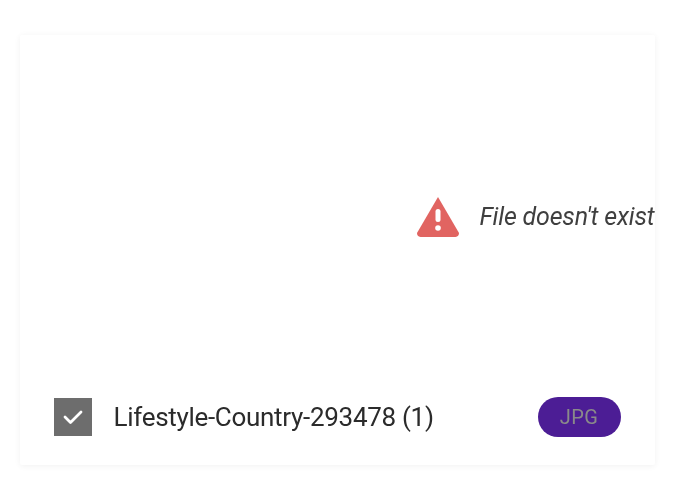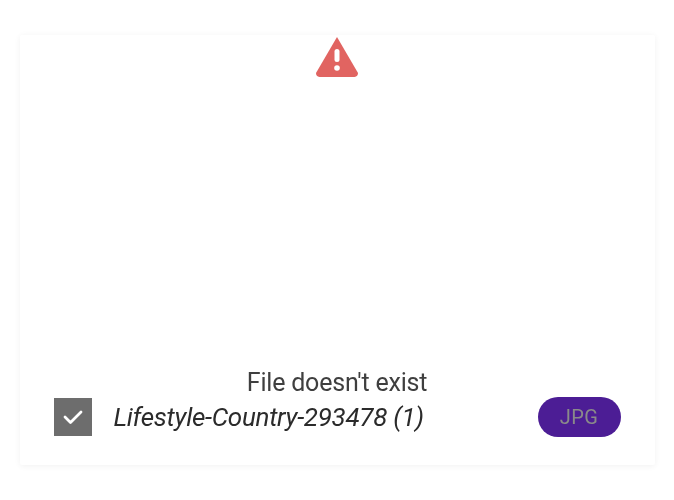--- a/index.html
+++ b/index.html
@@ -22,24 +22,25 @@
       background: #ffffff;
       box-shadow: 0 1px 6px rgba(0,0,0,0.06);
       border-radius: 2px;
       position: relative;
       display: flex;
       flex-direction: column;
     }
     .preview-area {
       flex: 1;
       display: flex;
-      flex-direction: column;
+      flex-direction: row;
       align-items: center;
-      justify-content: space-between;
+      justify-content: flex-end;
       gap: 18px;
+      font-style: italic;
     }
     .warning-icon {
       width: 46px;
       height: 42px;
     }
     .error-text {
       font-size: 25px;
       color: #3f3f3f;
       font-weight: 400;
       letter-spacing: -0.2px;
@@ -63,21 +64,20 @@
     .checkbox svg {
       width: 24px;
       height: 24px;
     }
     .filename {
       font-size: 26px;
       color: #2b2b2b;
       font-weight: 400;
       flex: 1;
       letter-spacing: -0.3px;
-      font-style: italic;
     }
     .badge {
       background: #4c1d95;
       color: #8a8a8a;
       font-size: 20px;
       font-weight: 400;
       padding: 8px 22px;
       border-radius: 999px;
       letter-spacing: 0.5px;
     }

